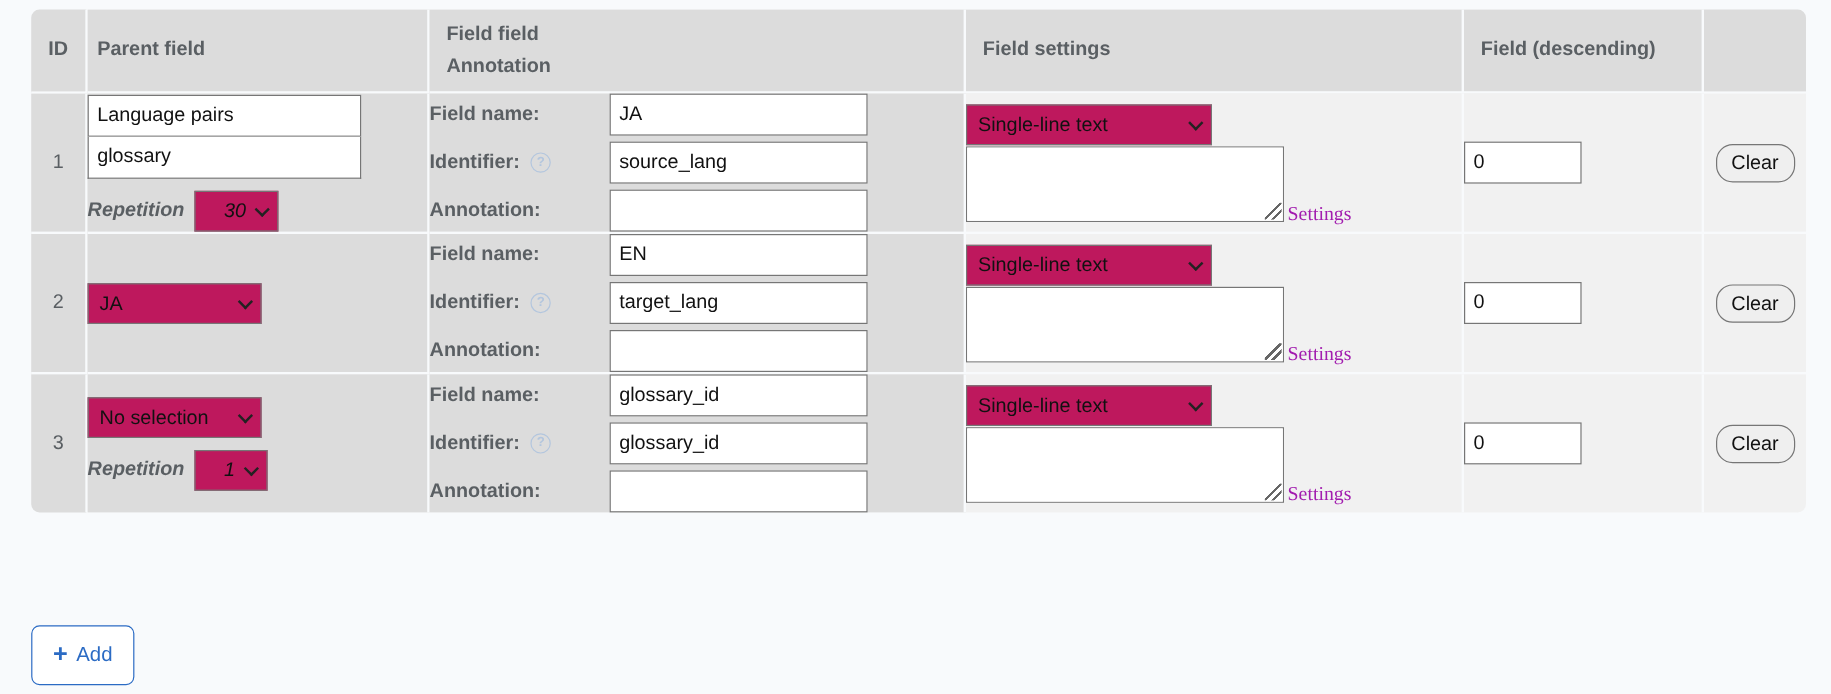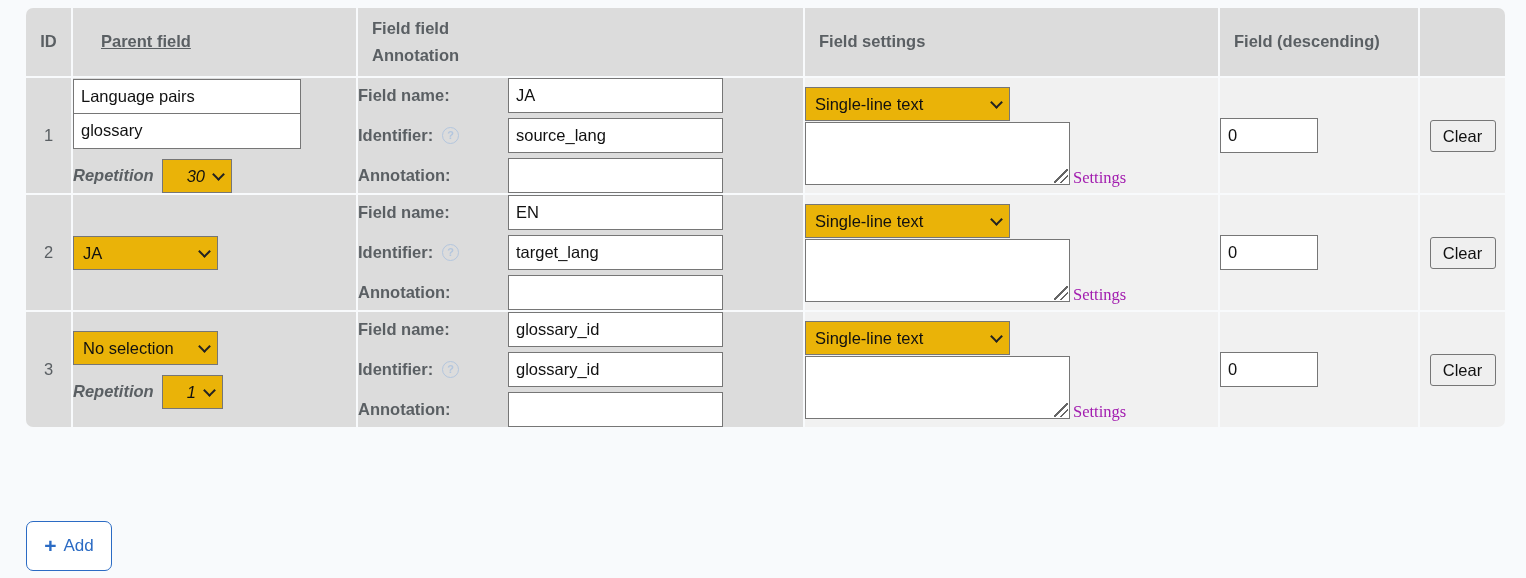--- a/index.html
+++ b/index.html
@@ -32,21 +32,21 @@
   thead th {
     background: #dcdcdc;
     height: 70px;
     color: #5a5f63;
     font-size: 16.5px;
     font-weight: bold;
     text-align: left;
     line-height: 1.65;
   }
   thead th.col-id { text-align: center; padding: 0; }
-  thead th.pad { padding-left: 28px; text-decoration: underline; }
+  thead th.pad { padding-left: 8px; }
   thead th.pad-more { padding-left: 14px; }
   thead th:first-child { border-top-left-radius: 7px; }
   thead th:last-child { border-top-right-radius: 7px; }
 
   
   .col-id       { width: 47px; }
   .col-parent   { width: 285px; }
   .col-fname    { width: 447px; }
   .col-fsettings{ width: 415px; }
   .col-sort     { width: 200px; }
@@ -84,21 +84,21 @@
   }
   .txt-parent { width: 228px; }
   .txt-parent + .txt-parent { border-top: none; }
   .txt-field  { width: 215px; }
   .txt-sort   { width: 98px; }
 
   .sel {
     display: inline-block;
     height: 34px;
     border: 1px solid #767676;
-    background: #eab308;
+    background: #be185d;
     font-family: "Liberation Sans", sans-serif;
     font-size: 16.5px;
     color: #111;
     padding: 0 26px 0 9px;
     line-height: 32px;
     position: relative;
     white-space: nowrap;
     vertical-align: middle;
   }
   .sel .chev {
@@ -159,21 +159,21 @@
   }
 
   .btn-clear {
     display: inline-block;
     min-width: 66px;
     height: 32px;
     line-height: 30px;
     padding: 0 11px;
     border: 1px solid #767676;
     background: #efefef;
-    border-radius: 3px;
+    border-radius: 14px;
     font-family: "Liberation Sans", sans-serif;
     font-size: 16.5px;
     color: #111;
     cursor: pointer;
   }
 
   
   .btn-add {
     position: absolute;
     left: 26px; top: 521px;

